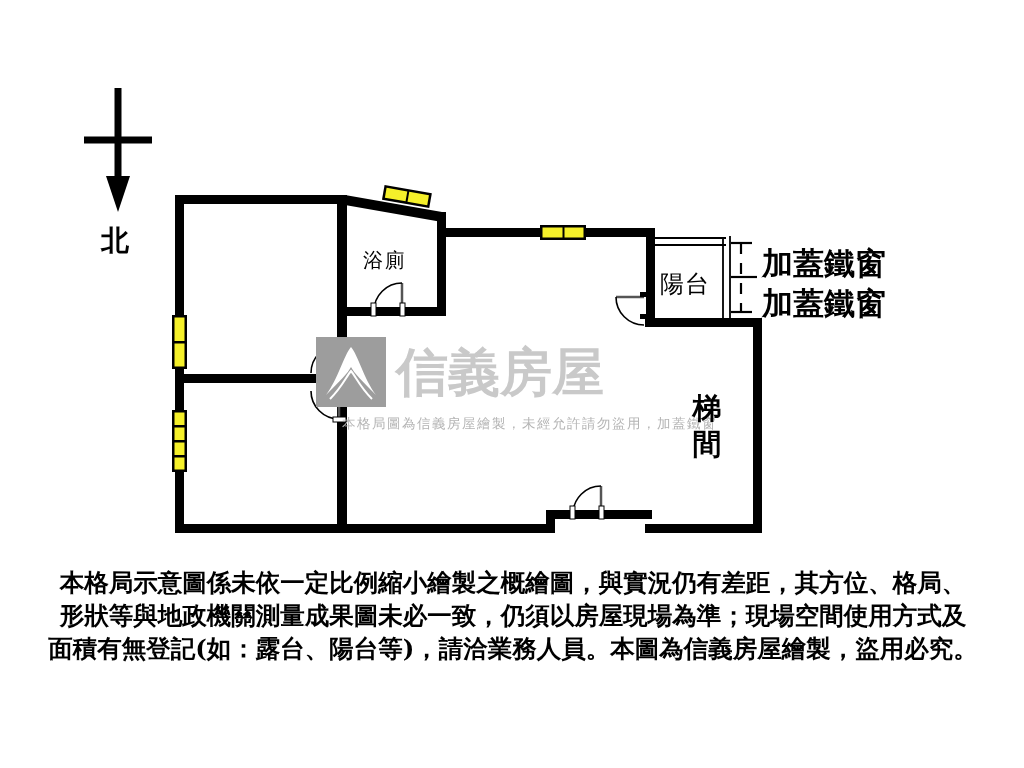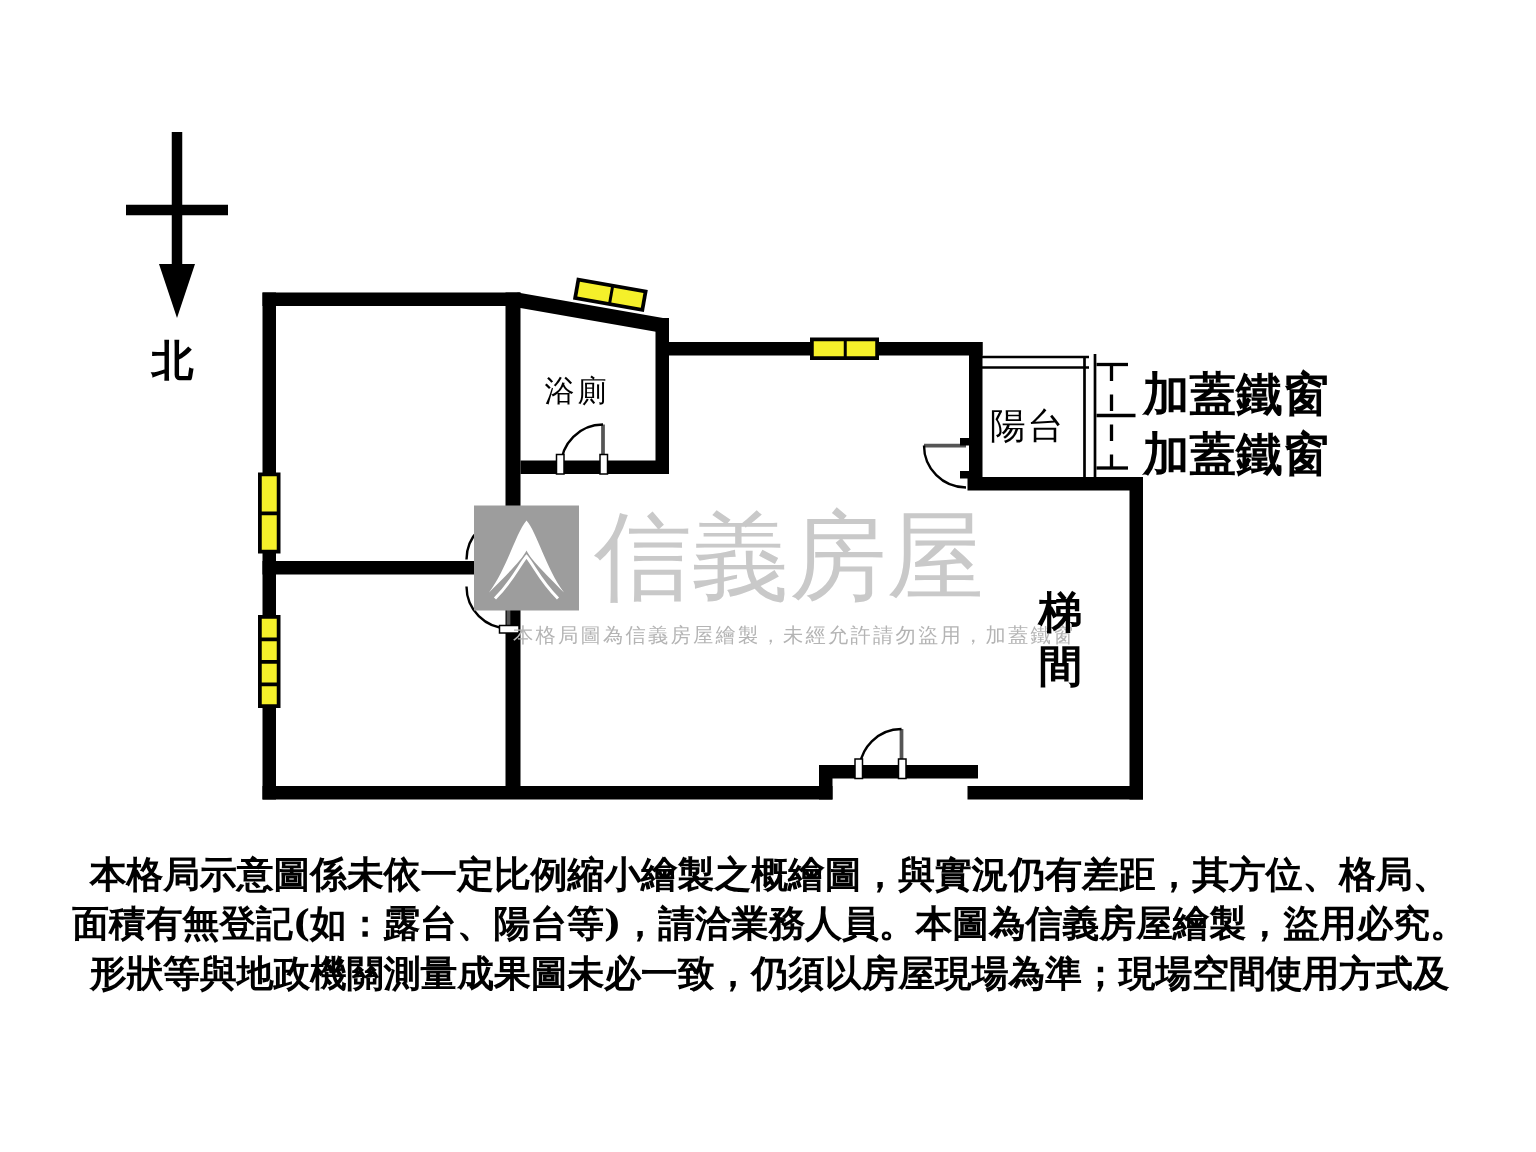--- a/index.html
+++ b/index.html
@@ -55,22 +55,22 @@
     top: 0px;
     width: 70px;
     height: 70px;
     background: #9d9d9d;
   }
   .wm-text {
     position: absolute;
     left: 80px;
     top: -6px;
     font-family: "DejaVu Serif", "Liberation Serif", serif;
-    font-weight: 400;
-    font-size: 65px;
+    font-weight: 700;
+    font-size: 52px;
     line-height: 82px;
     color: #c9c9c9;
     white-space: nowrap;
   }
   .wm-small {
     position: absolute;
     left: 26px;
     top: 78px;
     font-family: "DejaVu Sans", "Liberation Sans", sans-serif;
     font-size: 13.5px;
@@ -272,17 +272,17 @@
       <div>間</div>
     </div>
 
   <div class="annot">
     <div>加蓋鐵窗</div>
     <div>加蓋鐵窗</div>
   </div>
 
   <div class="disclaimer">
     <div>本格局示意圖係未依一定比例縮小繪製之概繪圖，與實況仍有差距，其方位、格局、</div>
+    <div>形狀等與地政機關測量成果圖未必一致，仍須以房屋現場為準；現場空間使用方式及</div>
     <div>面積有無登記(如：露台、陽台等)，請洽業務人員。本圖為信義房屋繪製，盜用必究。</div>
-    <div>形狀等與地政機關測量成果圖未必一致，仍須以房屋現場為準；現場空間使用方式及</div>
   </div>
 
 </div>
 
 </body></html>

